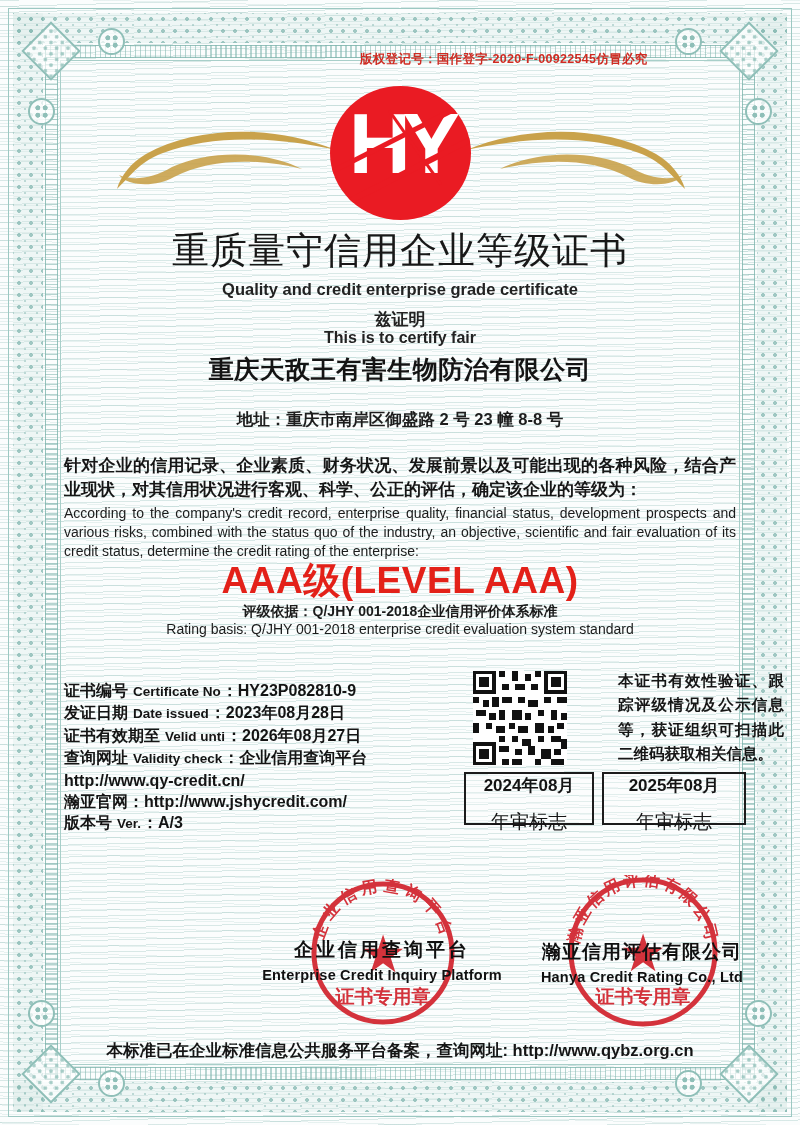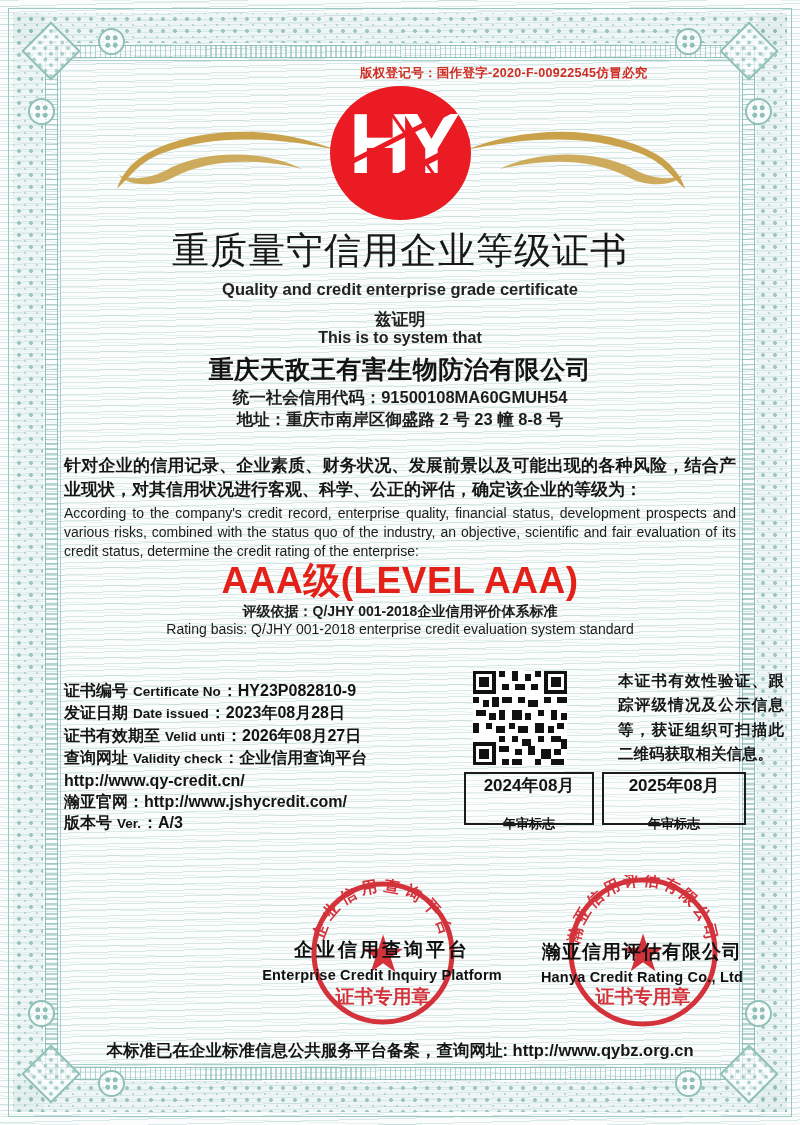--- a/index.html
+++ b/index.html
@@ -38,21 +38,21 @@
     background:radial-gradient(circle, rgba(143,191,184,.8) 1.5px, transparent 2px) 1px 1px/8px 8px, rgba(255,255,255,.65);}
   .button{position:absolute;width:27px;height:27px;border:2px solid #8fbfb8;border-radius:50%;
     background:
       radial-gradient(circle at 34% 34%, #8fbfb8 2.2px, transparent 2.8px),
       radial-gradient(circle at 66% 34%, #8fbfb8 2.2px, transparent 2.8px),
       radial-gradient(circle at 34% 66%, #8fbfb8 2.2px, transparent 2.8px),
       radial-gradient(circle at 66% 66%, #8fbfb8 2.2px, transparent 2.8px),
       rgba(255,255,255,.7);}
   .button.b1{left:82px;top:12px;} .button.b2{left:12px;top:82px;}
   
-  .copyright{left:360px;top:65px;font-size:12.5px;font-weight:600;color:#cf2b22;letter-spacing:.3px;}
+  .copyright{left:360px;top:51px;font-size:12.5px;font-weight:600;color:#cf2b22;letter-spacing:.3px;}
   .logo{left:330px;top:86px;width:141px;height:134px;border-radius:50%;background:#ea1b23;overflow:hidden;z-index:3;}
   .logo .mono{position:absolute;left:0;right:0;top:14px;text-align:center;font-size:86px;font-weight:900;color:#ffffff;letter-spacing:-8px;line-height:1;}
   .logo .crack{position:absolute;background:#ea1b23;}
   .logo .c1{width:190px;height:5px;left:-20px;top:46px;transform:rotate(-27deg);}
   .logo .c2{width:190px;height:6px;left:-20px;top:84px;transform:rotate(-27deg);}
   .logo .c3{width:90px;height:3px;left:40px;top:60px;transform:rotate(55deg);}
   .flourish{top:120px;z-index:2;}
   .flourish.leftF{left:110px;} .flourish.rightF{left:464px;transform:scaleX(-1);}
   .title-cn{left:0;width:800px;top:226px;text-align:center;font-size:37px;font-weight:400;color:#181818;letter-spacing:1px;}
   .title-en{left:0;width:800px;top:280px;text-align:center;font-size:16.5px;font-weight:600;color:#222;}
@@ -69,21 +69,21 @@
   .basis-en{left:0;width:800px;top:621px;text-align:center;font-size:14px;font-weight:500;color:#1b1b1b;}
   
   .details{left:64px;top:680px;width:392px;color:#141414;}
   .d-line{line-height:21.4px;white-space:nowrap;font-size:16px;font-weight:700;}
   .d-line .lbe{font-size:13.5px;font-weight:700;margin:8px 1px 0 5px;}
   .qr{left:473px;top:671px;}
   .qr-note{left:576px;top:669px;width:166px;font-size:15.5px;font-weight:600;color:#161616;line-height:24.3px;text-align:justify;margin-left:42px;}
   .mark-box{top:772px;height:53px;border:2.5px solid #1c1c1c;background:rgba(255,255,255,.25);text-align:center;color:#141414;}
   .mark-box.m1{left:464px;width:130px;} .mark-box.m2{left:602px;width:144px;}
   .mark-box .p{font-size:17px;font-weight:700;}
-  .mark-box .l{font-size:13px;font-weight:700;margin-top:18px;}
+  .mark-box .l{font-size:19px;font-weight:400;margin-top:12px;}
   .supervision{left:445px;top:832px;width:296px;text-align:right;font-size:15px;font-weight:700;color:#161616;line-height:21px;}
   
   .stamp{z-index:4;opacity:.93;}
   .org{z-index:5;text-align:center;color:#101010;}
   .org .cn{font-size:19px;font-weight:800;letter-spacing:3px;}
   .org .en{font-size:14.5px;font-weight:600;margin-top:4px;letter-spacing:.2px;}
   .footer-note{left:0;width:800px;top:1040px;text-align:center;font-size:16.5px;font-weight:700;color:#151515;z-index:2;}
 </style>
 </head>
 <body>
@@ -135,24 +135,23 @@
   <div class="abs logo">
     <span class="mono">HY</span>
     <span class="crack c1"></span>
     <span class="crack c2"></span>
     <span class="crack c3"></span>
   </div>
 
   <div class="abs title-cn">重质量守信用企业等级证书</div>
   <div class="abs title-en">Quality and credit enterprise grade certificate</div>
   <div class="abs certify-cn">兹证明</div>
-  <div class="abs certify-en">This is to system that</div>
+  <div class="abs certify-en">This is to certify fair</div>
 
   <div class="abs company-name">重庆天敌王有害生物防治有限公司</div>
-  <div class="abs credit-code">统一社会信用代码：91500108MA60GMUH54</div>
   <div class="abs address">地址：重庆市南岸区御盛路 2 号 23 幢 8-8 号</div>
 
   <div class="abs stat-cn">针对企业的信用记录、企业素质、财务状况、发展前景以及可能出现的各种风险，结合产业现状，对其信用状况进行客观、科学、公正的评估，确定该企业的等级为：</div>
   <div class="abs stat-en">According to the company's credit record, enterprise quality, financial status, development prospects and various risks, combined with the status quo of the industry, an objective, scientific and fair evaluation of its credit status, determine the credit rating of the enterprise:</div>
   <div class="abs level">AAA级(LEVEL AAA)</div>
   <div class="abs basis-cn">评级依据：Q/JHY 001-2018企业信用评价体系标准</div>
   <div class="abs basis-en">Rating basis: Q/JHY 001-2018 enterprise credit evaluation system standard</div>
 
   <div class="abs details">
     <div class="d-line"><span>证书编号</span><span class="lbe">Certificate No</span><span>：</span><span>HY23P082810-9</span></div>

